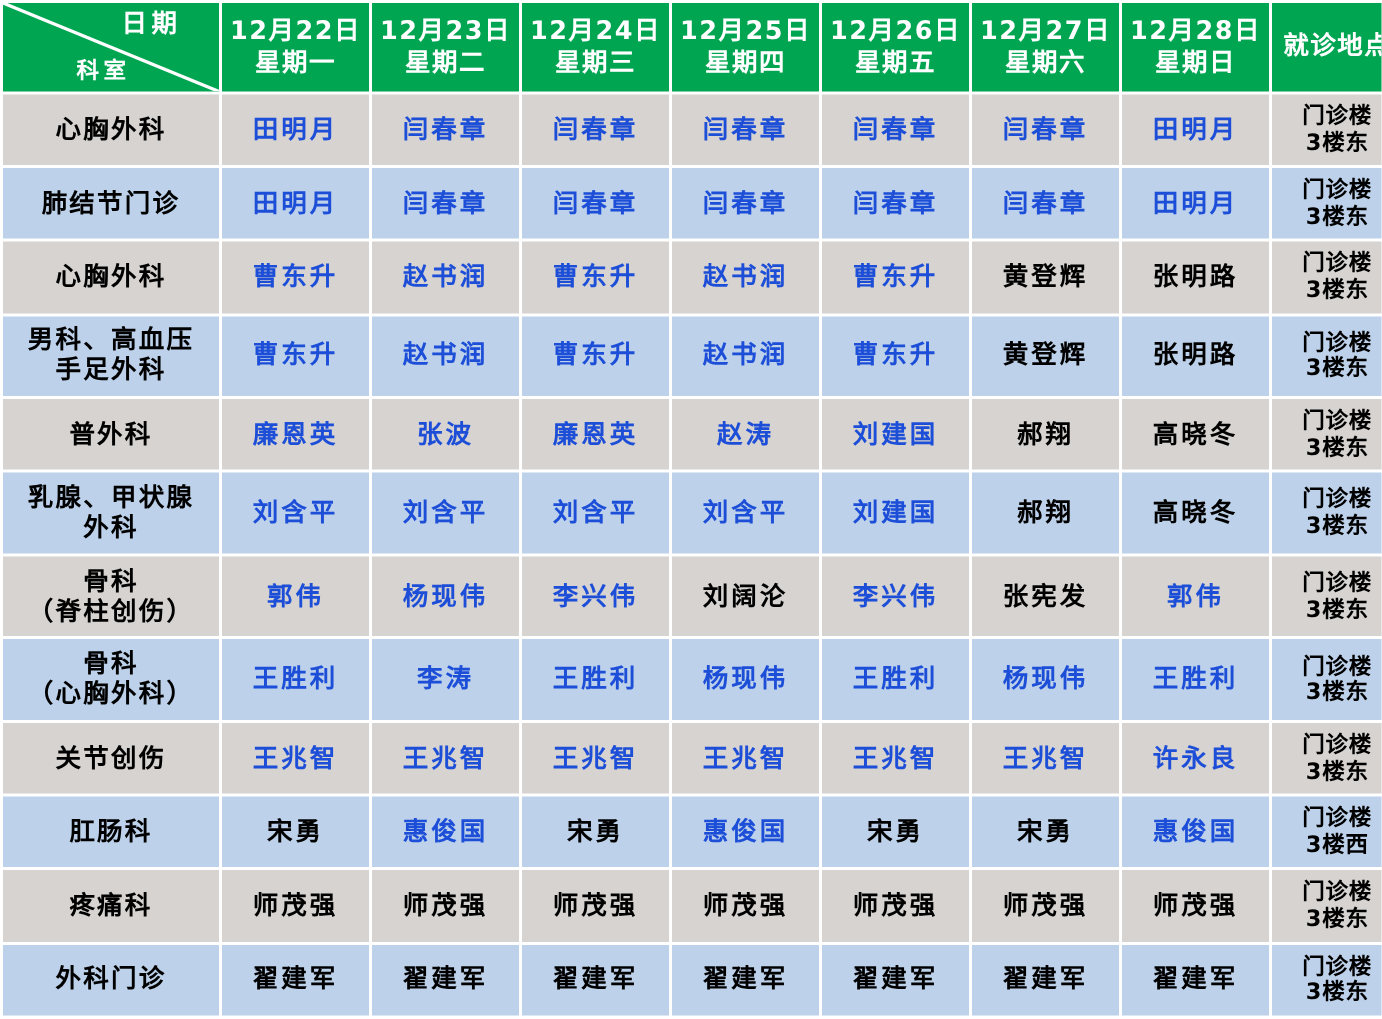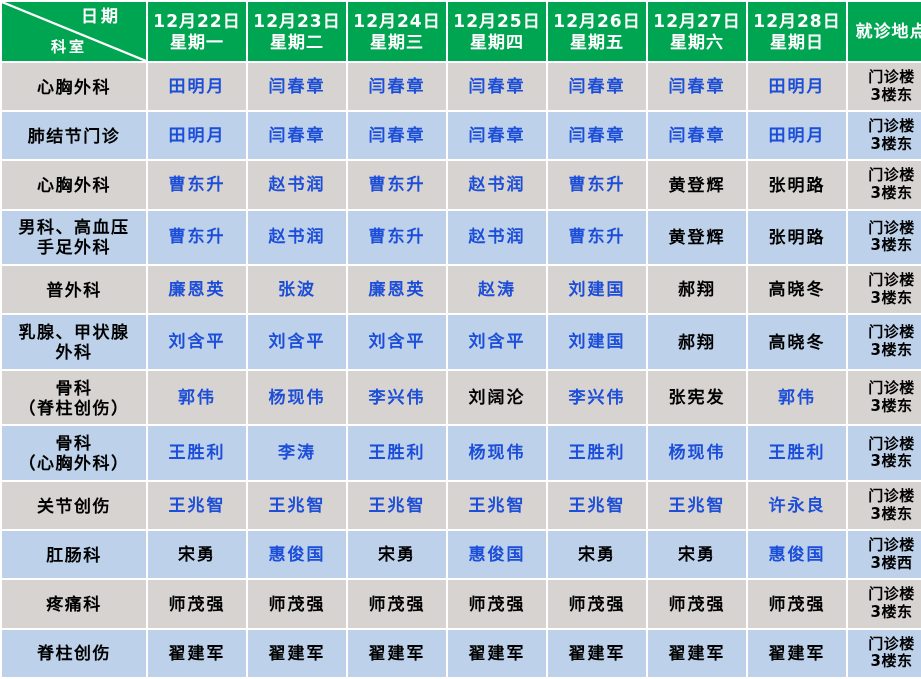--- a/index.html
+++ b/index.html
@@ -328,21 +328,21 @@
         <td><span class="doc black">师茂强</span></td>
         <td><span class="doc black">师茂强</span></td>
         <td><span class="doc black">师茂强</span></td>
         <td class="place">
           <span class="l1">门诊楼</span>
           <span class="l2">3楼东</span>
         </td>
       </tr>
       <tr class="row-blue">
         <td class="dept">
-          <span class="l1">脊柱创伤</span>
+          <span class="l1">外科门诊</span>
         </td>
         <td><span class="doc black">翟建军</span></td>
         <td><span class="doc black">翟建军</span></td>
         <td><span class="doc black">翟建军</span></td>
         <td><span class="doc black">翟建军</span></td>
         <td><span class="doc black">翟建军</span></td>
         <td><span class="doc black">翟建军</span></td>
         <td><span class="doc black">翟建军</span></td>
         <td class="place">
           <span class="l1">门诊楼</span>

